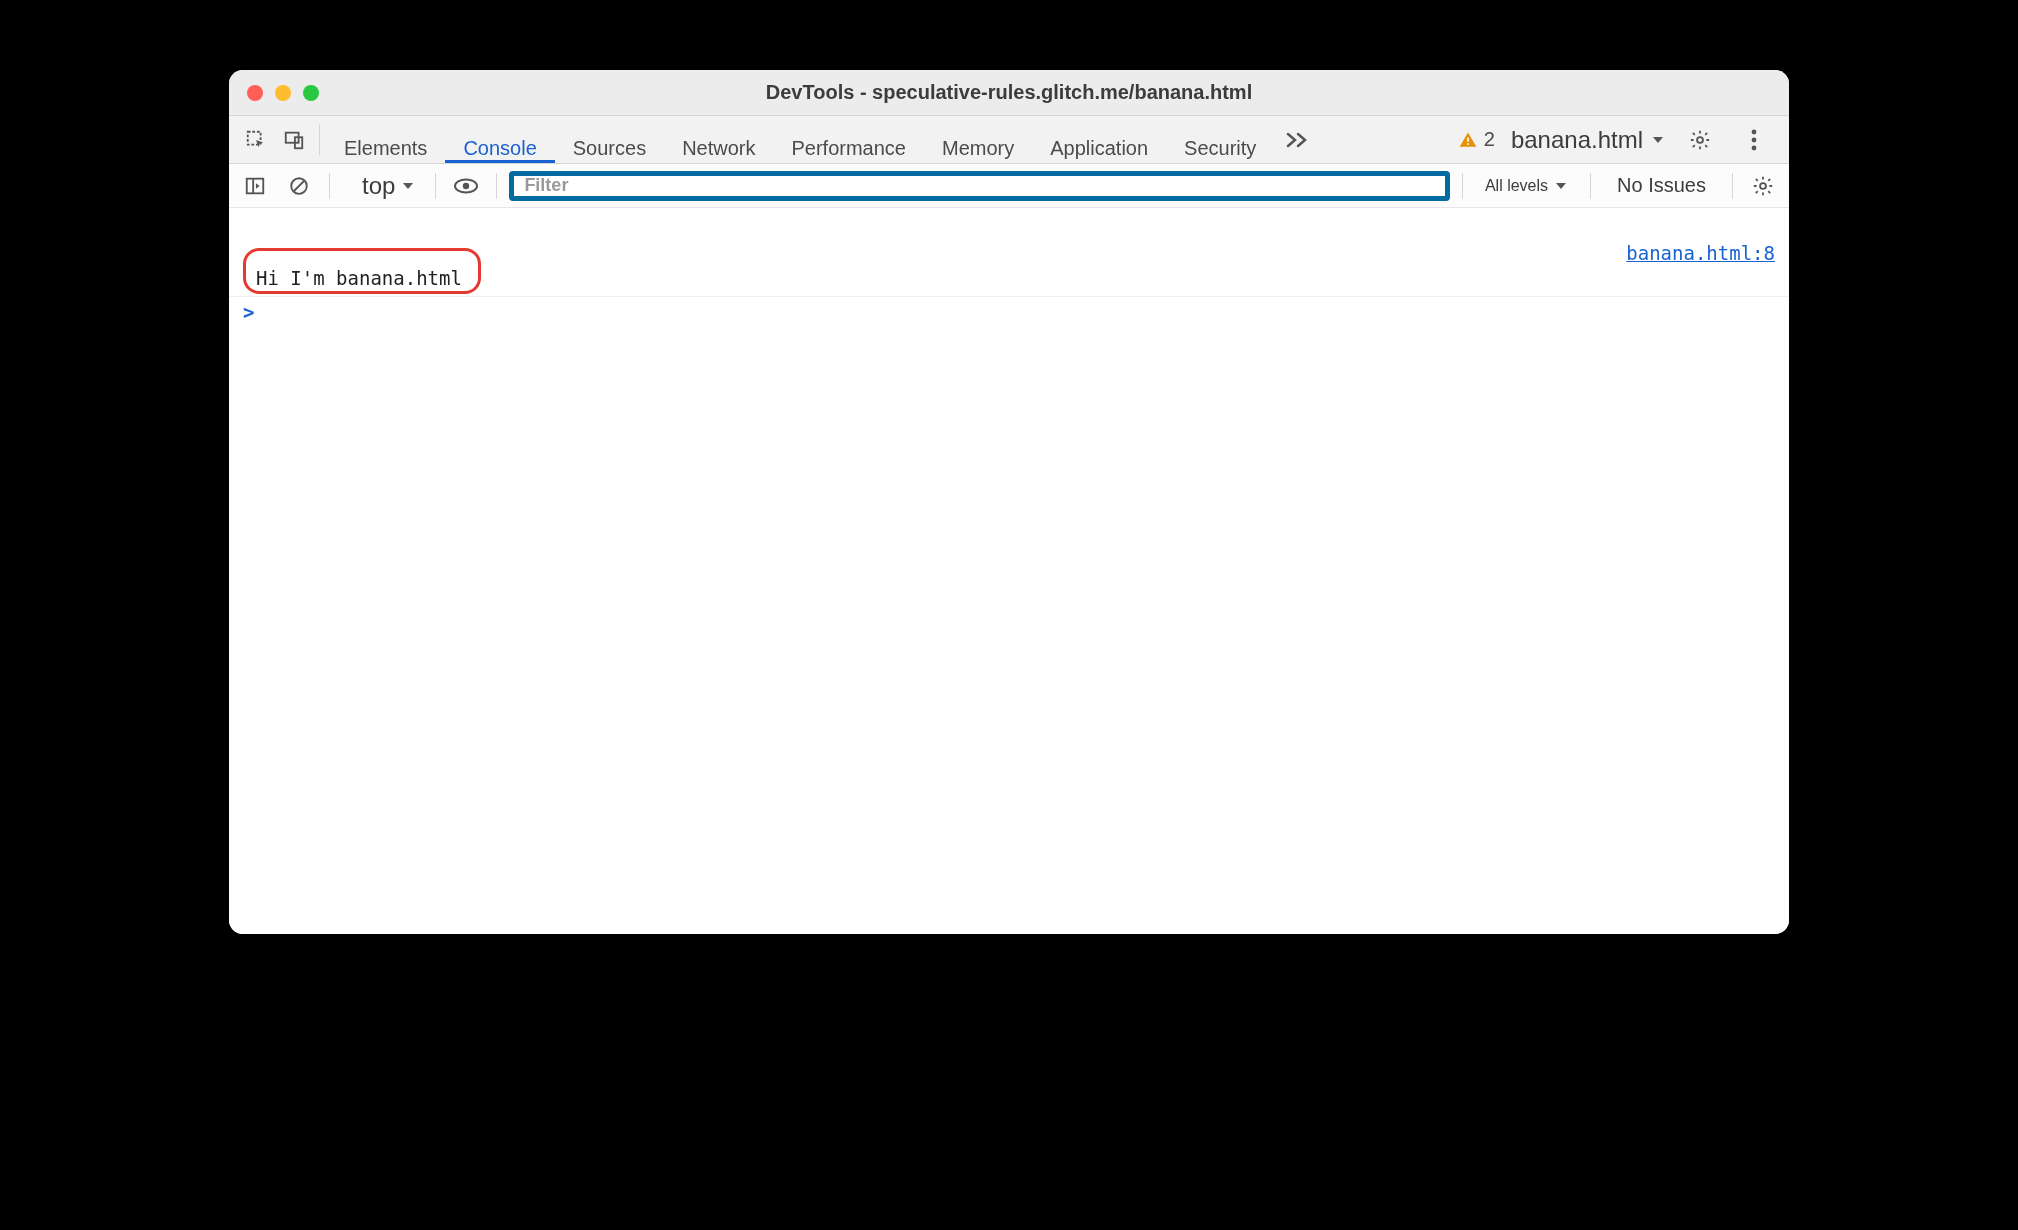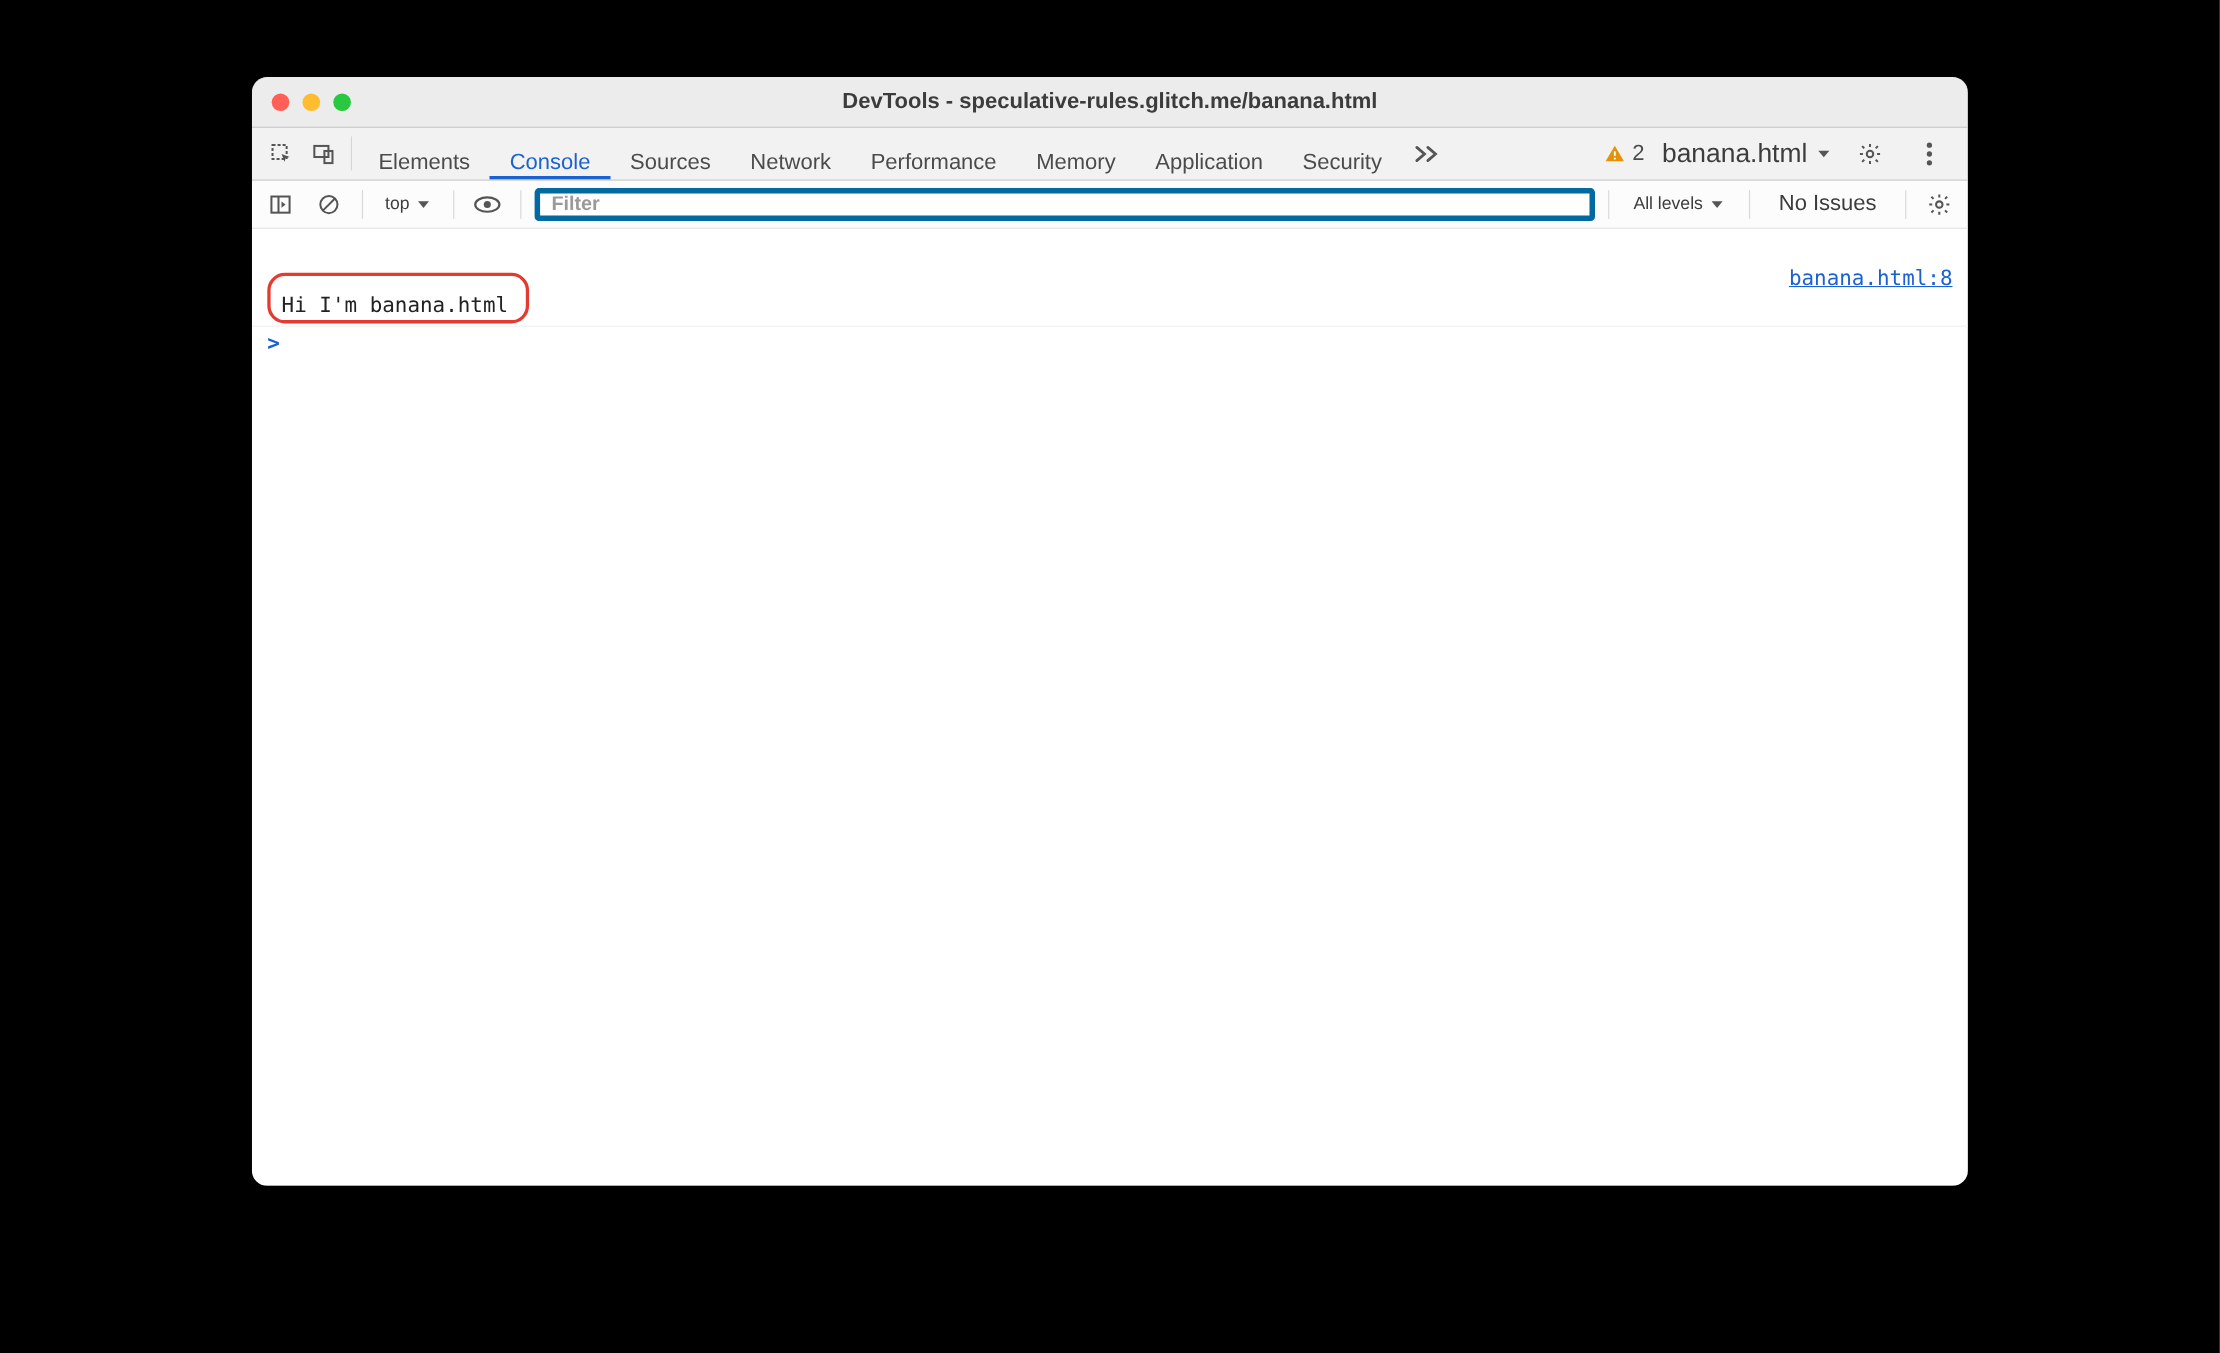--- a/index.html
+++ b/index.html
@@ -8,22 +8,22 @@
       width: 2018px;
       height: 1230px;
       font-family: -apple-system, BlinkMacSystemFont, "Segoe UI", Helvetica, Arial, sans-serif;
       display: flex;
       align-items: flex-start;
       justify-content: center;
       padding-top: 70px;
     }
     .window {
       width: 1560px;
-      height: 1008px;
-      background: #404040;
+      height: 864px;
+      background: #fef9c3;
       border-radius: 14px;
       overflow: hidden;
       box-shadow: 0 20px 60px rgba(0,0,0,0.5);
       display: flex;
       flex-direction: column;
     }
     .titlebar {
       height: 46px;
       background: #ececec;
       border-bottom: 1px solid #d6d6d6;
@@ -133,23 +133,24 @@
       width: 1px;
       height: 26px;
       background: #d6d6d6;
       margin: 0 4px;
     }
     .context-select {
       display: flex;
       align-items: center;
       gap: 6px;
       padding: 0 8px;
-      font-size: 16px;
-      color: #3c3c3c;
-      cursor: pointer;
+      font-size: 24px;
+      color: #3c3c3c;
+      cursor: pointer;
+      margin-left: 12px;
     }
     .filter-input {
       flex: 1;
       height: 30px;
       border: 5px solid #0369a1;
       border-radius: 4px;
       padding: 0 10px;
       font-size: 18px;
       color: #333;
       background: #fff;

